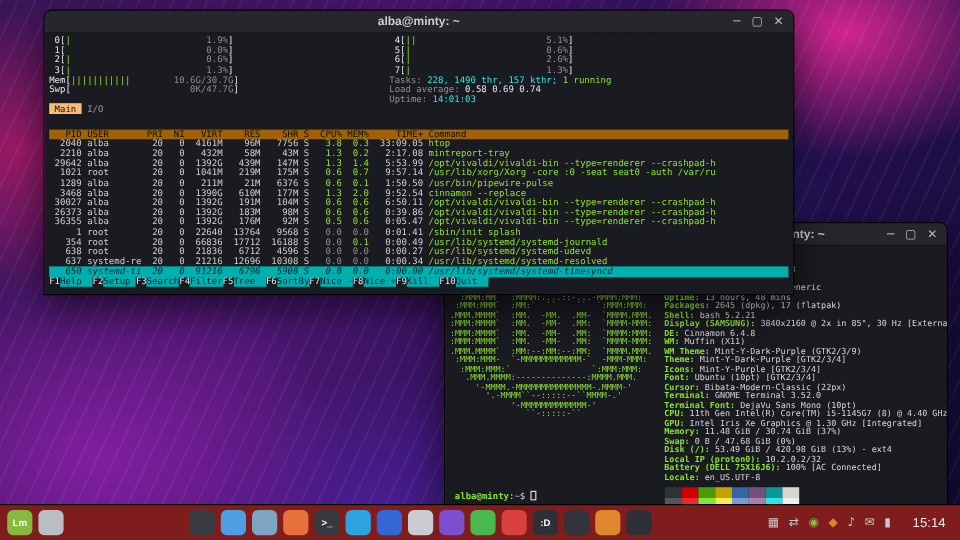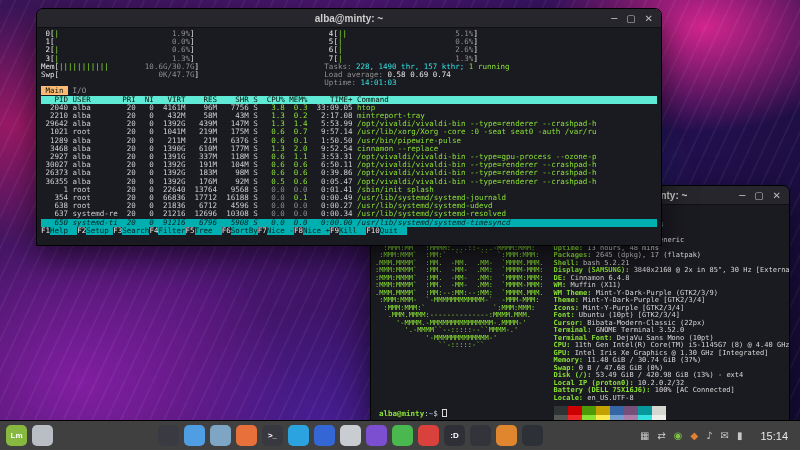--- a/index.html
+++ b/index.html
@@ -33,21 +33,21 @@
   #nf-win   { left:370px; top:185px; width:420px; height:238px; z-index:2; }
   #nf-win .titlebar { justify-content:flex-start; padding-left:248px; }
 
   
   .tline { white-space:pre; font-size:7.5px; line-height:8.2px; color:#cfcfcf; }
   .half  { display:inline-block; width:46%; vertical-align:top; }
   .cw { color:#e6e6e6; } .cg { color:#8ae234; } .cd { color:#8f8f8f; }
   .ccy { color:#34e2e2; } .crun { color:#8ae234; }
   .tab-main { background:#fdba74; color:#06130a; }
   .tab-io   { color:#9b9b9b; }
-  .hrow { background:#5eead4; color:#06130a; }
+  .hrow { background:#a16207; color:#06130a;margin-top:12px; }
   .prow .cmd { color:#8ae234;margin-top:31px; }
   .prow .cpuhot { color:#8ae234; } .prow .cpuidle { color:#8f8f8f; }
   .prow.sel { background:#00b0b0; }
   .prow.sel span { color:#062020 !important;font-style:italic; }
   .fknum { color:#e6e6e6; } .fklab { background:#00b0b0; color:#062020; }
 
   
   .nf-cols { display:flex; }
   .nf-art { font-size:7px; line-height:7.5px; color:#8ae234; white-space:pre; }
   .nf-info { margin-left:10px; font-size:7px; line-height:7.5px; }
@@ -55,21 +55,21 @@
   .nf-label { color:#8ae234; font-weight:bold; }
   .nf-title { color:#8ae234; font-weight:bold; }
   .nf-sep { color:#d8d8d8; }
   .nf-colors { margin-top:4px; line-height:0; }
   .nf-colors .cb { display:inline-block; width:14px; height:9px; }
   .nf-prompt { position:absolute; left:8px; bottom:4px; font-size:7.5px; color:#d8d8d8; white-space:pre; }
   .p-user { color:#8ae234; font-weight:bold; } .p-path { color:#729fcf; font-weight:bold; }
   .cursor { display:inline-block; width:5px; height:8px; border:1px solid #d8d8d8; vertical-align:-1px; }
 
   
-  .taskbar { position:absolute; left:0; right:0; bottom:0; height:30px; background:#404040;
+  .taskbar { position:absolute; left:0; right:0; bottom:0; height:30px; background:#7f1d1d;
              display:flex; align-items:center; padding:0 6px; z-index:10; border-top:1px solid #000; }
   .tb-icon { width:21px; height:21px; border-radius:5px; margin-right:5px; flex:none;
              display:flex; align-items:center; justify-content:center;
              color:#fff; font:bold 8px "Liberation Sans", sans-serif; cursor:default; }
   .dock { display:flex; align-items:center; margin-left:100px; }
   .tray { margin-left:auto; display:flex; align-items:center; gap:8px;
           color:#c8c8c8; font-size:10px; font-family:"DejaVu Sans", sans-serif; }
   .clock { color:#e8e8e8; font:11px "Liberation Sans", sans-serif; margin:0 6px 0 10px; }
 </style>
 </head>
@@ -162,21 +162,20 @@
       <div class="tline"><span class="half"><span class="cw">Swp[</span><span class="cg"></span><span class="cd">                      0K/47.7G</span><span class="cw">]</span></span><span class="half"><span class="cd">Load average: </span><span class="cw">0.58 0.69 0.74</span></span></div>
       <div class="tline"><span class="half"></span><span class="half"><span class="cd">Uptime: </span><span class="ccy">14:01:03</span></span></div>
       <div class="tline"><span class="tab-main"> Main </span><span class="tab-io"> I/O</span></div>
       <div class="tline hrow"><span>   PID USER       PRI  NI   VIRT    RES    SHR S  CPU% MEM%     TIME+ Command</span></div>
       <div class="tline prow"><span>  2040 alba        20   0  4161M    96M   7756 S</span><span class="cpuhot">   3.8</span><span class="cpuhot">  0.3</span><span>  33:09.05</span><span class="cmd"> htop</span></div>
       <div class="tline prow"><span>  2210 alba        20   0   432M    58M    43M S</span><span class="cpuhot">   1.3</span><span class="cpuhot">  0.2</span><span>   2:17.08</span><span class="cmd"> mintreport-tray</span></div>
       <div class="tline prow"><span> 29642 alba        20   0  1392G   439M   147M S</span><span class="cpuhot">   1.3</span><span class="cpuhot">  1.4</span><span>   5:53.99</span><span class="cmd"> /opt/vivaldi/vivaldi-bin --type=renderer --crashpad-h</span></div>
       <div class="tline prow"><span>  1021 root        20   0  1041M   219M   175M S</span><span class="cpuhot">   0.6</span><span class="cpuhot">  0.7</span><span>   9:57.14</span><span class="cmd"> /usr/lib/xorg/Xorg -core :0 -seat seat0 -auth /var/ru</span></div>
       <div class="tline prow"><span>  1289 alba        20   0   211M    21M   6376 S</span><span class="cpuhot">   0.6</span><span class="cpuhot">  0.1</span><span>   1:50.50</span><span class="cmd"> /usr/bin/pipewire-pulse</span></div>
       <div class="tline prow"><span>  3468 alba        20   0  1390G   610M   177M S</span><span class="cpuhot">   1.3</span><span class="cpuhot">  2.0</span><span>   9:52.54</span><span class="cmd"> cinnamon --replace</span></div>
-      <div class="tline prow"><span>  2927 alba        20   0  1391G   337M   118M S</span><span class="cpuhot">   0.6</span><span class="cpuhot">  1.1</span><span>   3:53.31</span><span class="cmd"> /opt/vivaldi/vivaldi-bin --type=gpu-process --ozone-p</span></div>
       <div class="tline prow"><span> 30027 alba        20   0  1392G   191M   104M S</span><span class="cpuhot">   0.6</span><span class="cpuhot">  0.6</span><span>   6:50.11</span><span class="cmd"> /opt/vivaldi/vivaldi-bin --type=renderer --crashpad-h</span></div>
       <div class="tline prow"><span> 26373 alba        20   0  1392G   183M    98M S</span><span class="cpuhot">   0.6</span><span class="cpuhot">  0.6</span><span>   0:39.86</span><span class="cmd"> /opt/vivaldi/vivaldi-bin --type=renderer --crashpad-h</span></div>
       <div class="tline prow"><span> 36355 alba        20   0  1392G   176M    92M S</span><span class="cpuhot">   0.5</span><span class="cpuhot">  0.6</span><span>   0:05.47</span><span class="cmd"> /opt/vivaldi/vivaldi-bin --type=renderer --crashpad-h</span></div>
       <div class="tline prow"><span>     1 root        20   0  22640  13764   9568 S</span><span class="cpuidle">   0.0</span><span class="cpuidle">  0.0</span><span>   0:01.41</span><span class="cmd"> /sbin/init splash</span></div>
       <div class="tline prow"><span>   354 root        20   0  66836  17712  16188 S</span><span class="cpuidle">   0.0</span><span class="cpuhot">  0.1</span><span>   0:00.49</span><span class="cmd"> /usr/lib/systemd/systemd-journald</span></div>
       <div class="tline prow"><span>   638 root        20   0  21836   6712   4596 S</span><span class="cpuidle">   0.0</span><span class="cpuidle">  0.0</span><span>   0:00.27</span><span class="cmd"> /usr/lib/systemd/systemd-udevd</span></div>
       <div class="tline prow"><span>   637 systemd-re  20   0  21216  12696  10308 S</span><span class="cpuidle">   0.0</span><span class="cpuidle">  0.0</span><span>   0:00.34</span><span class="cmd"> /usr/lib/systemd/systemd-resolved</span></div>
       <div class="tline prow sel"><span>   650 systemd-ti  20   0  91216   6796   5908 S</span><span class="cpuidle">   0.0</span><span class="cpuidle">  0.0</span><span>   0:00.00</span><span class="cmd"> /usr/lib/systemd/systemd-timesyncd</span></div>
       <div class="tline"><span class="fknum">F1</span><span class="fklab">Help  </span><span class="fknum">F2</span><span class="fklab">Setup </span><span class="fknum">F3</span><span class="fklab">Search</span><span class="fknum">F4</span><span class="fklab">Filter</span><span class="fknum">F5</span><span class="fklab">Tree  </span><span class="fknum">F6</span><span class="fklab">SortBy</span><span class="fknum">F7</span><span class="fklab">Nice -</span><span class="fknum">F8</span><span class="fklab">Nice +</span><span class="fknum">F9</span><span class="fklab">Kill  </span><span class="fknum">F10</span><span class="fklab">Quit  </span></div>
     </div>

